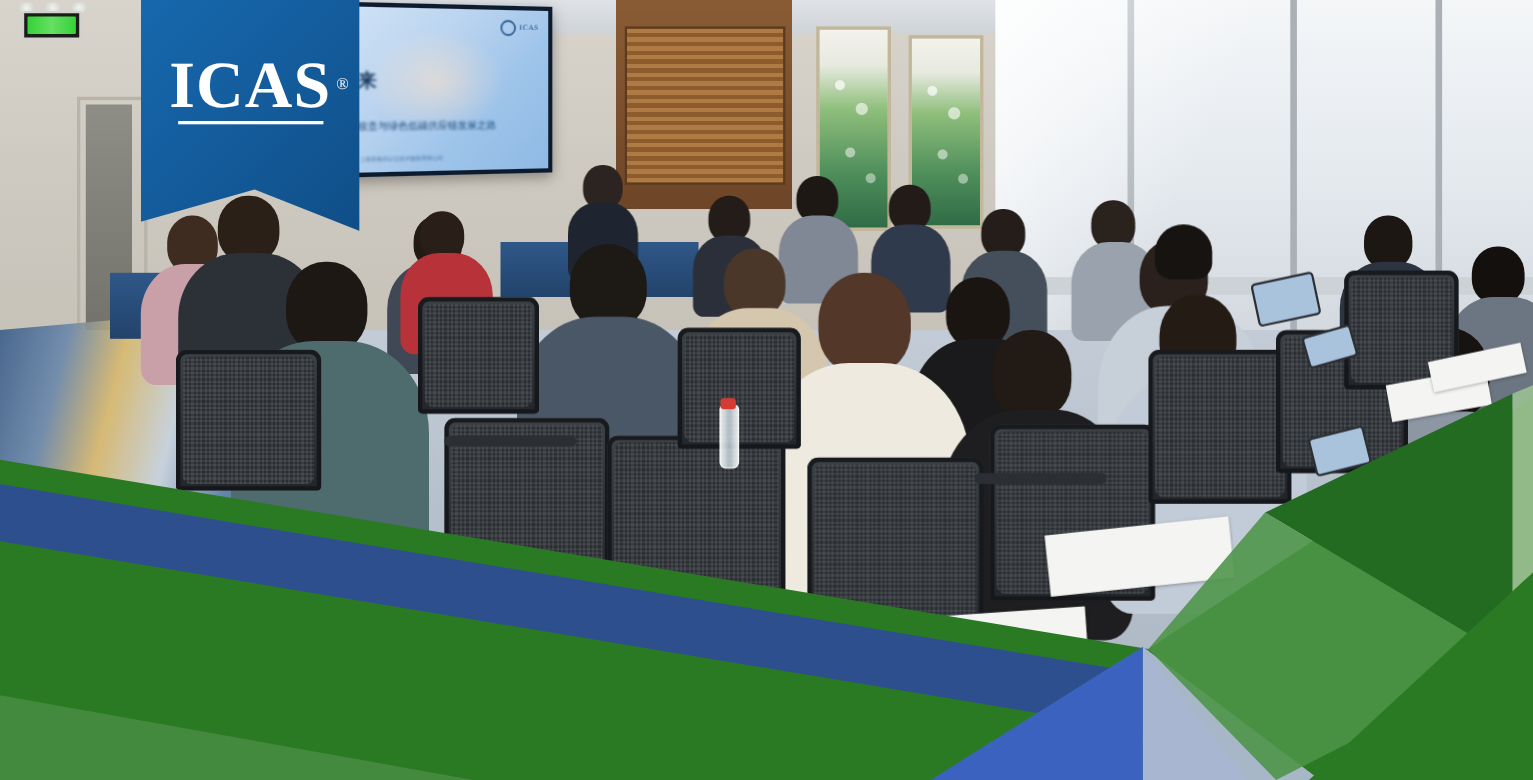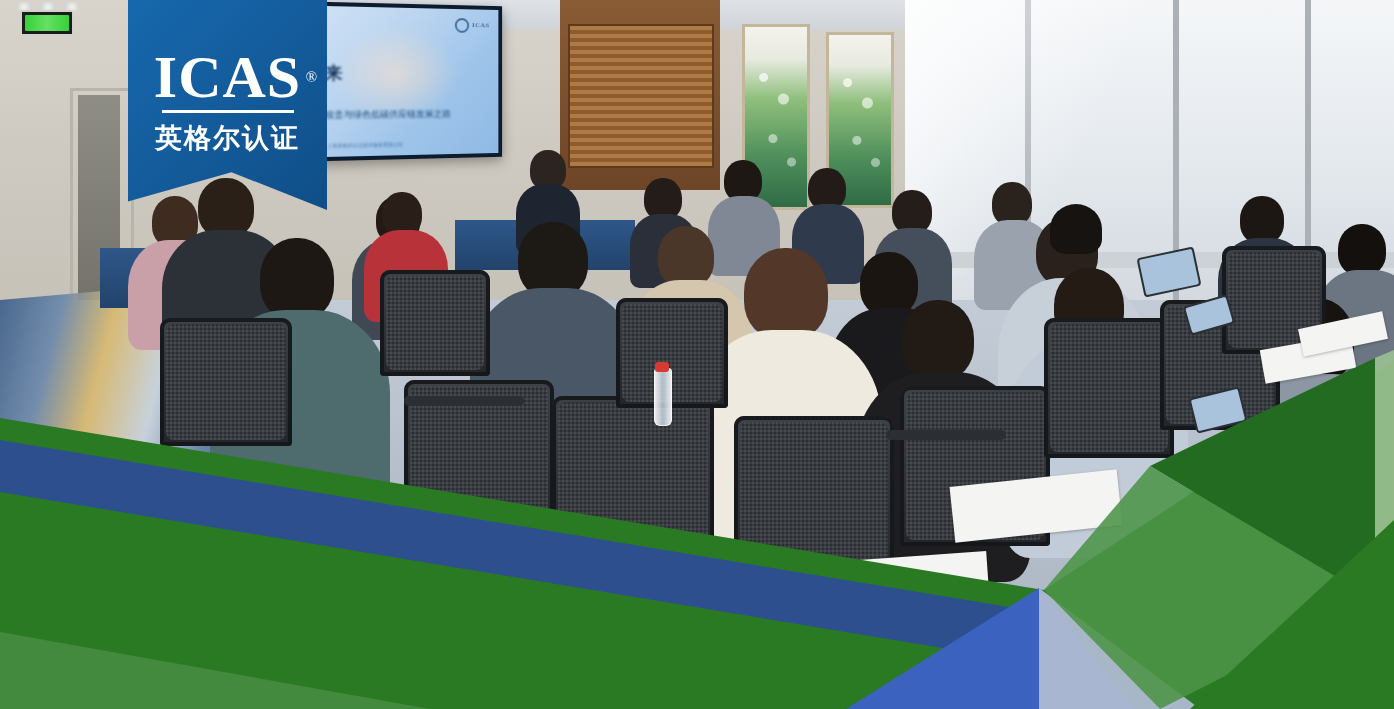--- a/index.html
+++ b/index.html
@@ -423,21 +423,20 @@
     <div class="photo-blur"></div>
   </div>
 
   <div id="logo-box">
     <div id="logo-inner">
       <div class="logo-word">
         <span>ICAS</span>
         <span class="reg">®</span>
       </div>
       <div class="logo-rule"></div>
-      <div class="logo-cn">英格尔认证</div>
     </div>
   </div>
 
   <svg class="gfx" viewBox="0 0 1394 709" preserveAspectRatio="none">
 
     <polygon points="0,418 1044,590 1044,709 0,709" fill="#2a7a24"></polygon>
 
     <polygon points="1044,590 1394,360 1394,709 1044,709" fill="#2a7a24"></polygon>
 
     <polygon points="0,440 1039,612 1039,664 0,492" fill="#2e4f8e"></polygon>

